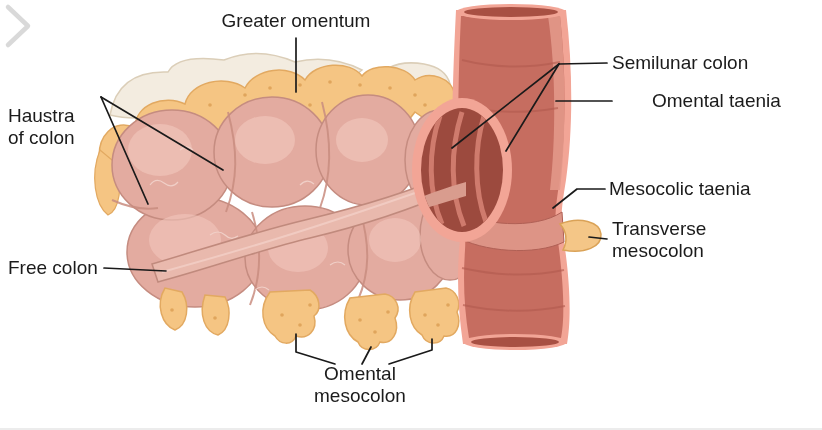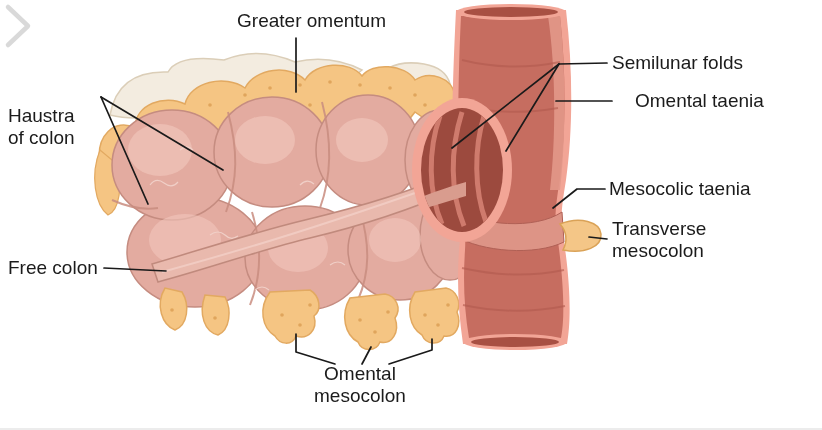--- a/index.html
+++ b/index.html
@@ -175,29 +175,29 @@
       <path d="M559,64 L506,151"></path>
       <path d="M612,101 L556,101"></path>
       <path d="M605,189 L577,189 L553,208"></path>
       <path d="M607,239 L589,237"></path>
       <path d="M296,334 L296,352 L335,364"></path>
       <path d="M371,347 L362,364"></path>
       <path d="M432,339 L432,350 L389,364"></path>
     </g>
   </svg>
 
-  <div class="lbl center" style="left:206px;top:10px;width:180px;text-align:right;">Greater omentum</div>
+  <div class="lbl center" style="left:206px;top:10px;width:180px;">Greater omentum</div>
 
   <div class="lbl" style="left:8px;top:86px;width:84px;margin-top:19px;">Haustra of colon</div>
 
   <div class="lbl nowrap" style="left:8px;top:257px;">Free colon</div>
 
-  <div class="lbl nowrap" style="left:612px;top:52px;">Semilunar folds</div>
-
-  <div class="lbl nowrap" style="left:635px;top:90px;">Omental taenia</div>
+  <div class="lbl nowrap" style="left:612px;top:52px;">Semilunar colon</div>
+
+  <div class="lbl nowrap" style="left:652px;top:90px;">Omental taenia</div>
 
   <div class="lbl nowrap" style="left:609px;top:178px;">Mesocolic taenia</div>
 
   <div class="lbl" style="left:612px;top:218px;width:115px;">Transverse mesocolon</div>
 
   <div class="lbl center" style="left:295px;top:363px;width:130px;">Omental mesocolon</div>
 
   <svg class="chev" viewBox="0 0 40 52">
     <polyline points="8,7 28,26 8,45" fill="none" stroke="#d9d9d9" stroke-width="4.5" stroke-linecap="round" stroke-linejoin="round"></polyline>
   </svg>

